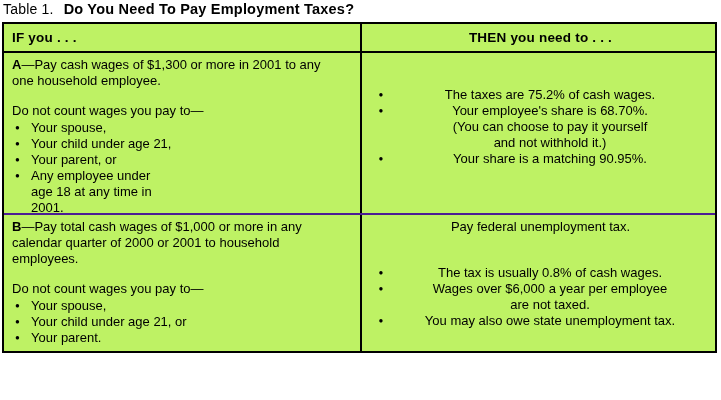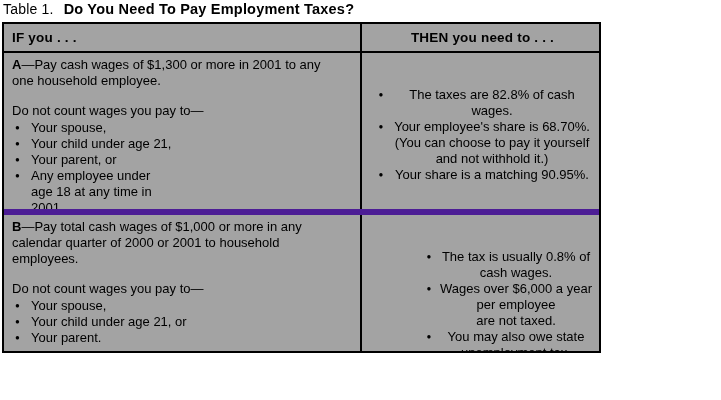--- a/index.html
+++ b/index.html
@@ -10,31 +10,31 @@
     font-family:"Liberation Sans", sans-serif;
     font-size:13px;
     overflow:hidden;
   }
   .page { position:relative; width:721px; height:400px; padding:1px 2px 0 2px; }
 
   .doc-title { white-space:nowrap; padding-left:1px; }
   .title-prefix { font-size:14px; font-weight:400; margin-right:10px; letter-spacing:.2px; }
   .title-main   { font-size:14.5px; font-weight:700; letter-spacing:.2px; }
 
-  .tbl { margin-top:5px; width:599px; border:2px solid #000; background:#a3a3a3; }
+  .tbl { margin-top:5px; width:715px; border:2px solid #000; background:#bef264; }
   .trow { display:flex; }
   .cell { line-height:16px; overflow:hidden; }
   .cell.l { width:358px; border-right:2px solid #000; padding:4px 6px 0 8px; }
   .cell.r { flex:1; padding:4px 4px 0 8px;text-align:center; }
 
   .thead { height:29px; border-bottom:2px solid #000; font-weight:700; }
   .thead .cell { padding-top:6px; font-size:13.5px; letter-spacing:.2px; }
 
-  .rowA { height:162px; border-bottom:6px solid #4c1d95; }
-  .rowB { height:136px;gap:48px; }
+  .rowA { height:162px; border-bottom:2px solid #4c1d95; }
+  .rowB { height:136px; }
 
   .lead, .sub, .btxt { white-space:pre-line; }
   .if-label { font-weight:700; }
   .sub { margin-top:14px; }
 
   ul.blist { list-style:none; margin-top:1px; }
   ul.blist.big-gap { margin-top:30px; }
   li.bl { display:flex; }
   .blt { width:19px; font-size:8px; line-height:16px; padding-left:3px; }
   .btxt { flex:1; }
@@ -84,21 +84,21 @@
               <span class="btxt">Any employee under
 age 18 at any time in
 2001.</span>
             </li>
         </ul>
       </div>
       <div class="cell r">
         <ul class="blist big-gap">
           <li class="bl">
               <span class="blt">●</span>
-              <span class="btxt">The taxes are 82.8% of cash wages.</span>
+              <span class="btxt">The taxes are 75.2% of cash wages.</span>
             </li>
           <li class="bl">
               <span class="blt">●</span>
               <span class="btxt">Your employee's share is 68.70%.
 (You can choose to pay it yourself
 and not withhold it.)</span>
             </li>
           <li class="bl">
               <span class="blt">●</span>
               <span class="btxt">Your share is a matching 90.95%.</span>
@@ -122,20 +122,21 @@
               <span class="blt">●</span>
               <span class="btxt">Your child under age 21, or</span>
             </li>
           <li class="bl">
               <span class="blt">●</span>
               <span class="btxt">Your parent.</span>
             </li>
         </ul>
       </div>
       <div class="cell r">
+        <div class="lead">Pay federal unemployment tax.</div>
         <ul class="blist big-gap">
           <li class="bl">
               <span class="blt">●</span>
               <span class="btxt">The tax is usually 0.8% of cash wages.</span>
             </li>
           <li class="bl">
               <span class="blt">●</span>
               <span class="btxt">Wages over $6,000 a year per employee
 are not taxed.</span>
             </li>

